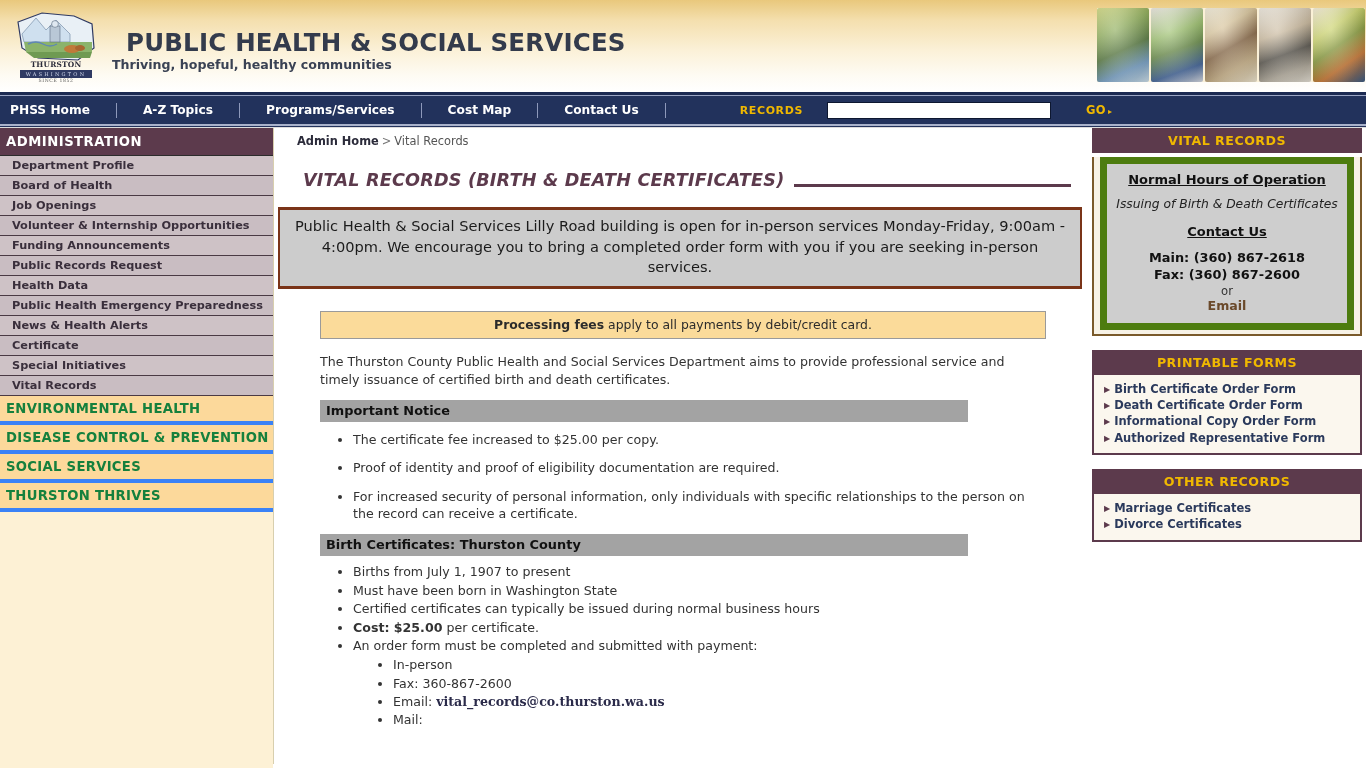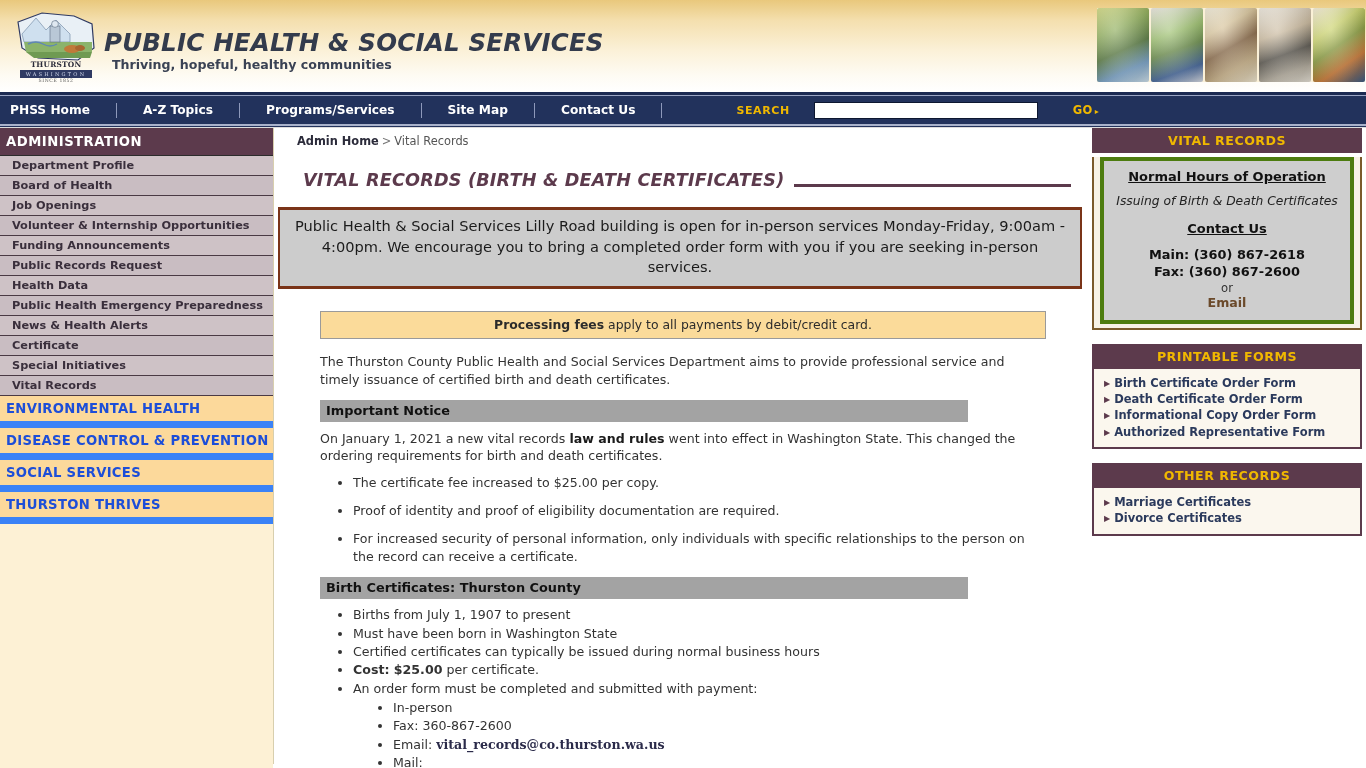--- a/index.html
+++ b/index.html
@@ -56,27 +56,26 @@
     position: absolute;
     left: 0; top: 70px; width: 88px;
     text-align: center;
     font-size: 4.6px;
     color: #555;
     letter-spacing: .6px;
     font-family: "DejaVu Serif", "Liberation Serif", serif;
   }
   #dept-title {
     position: absolute;
-    left: 104px; top: 28px;
+    left: 126px; top: 28px;
     font-size: 24.5px;
     font-weight: bold;
     letter-spacing: .2px;
     color: #333B4C;
     font-family: "DejaVu Sans", "Liberation Sans", sans-serif;
-    font-style: italic;
   }
   #dept-tag {
     position: absolute;
     left: 112px; top: 57px;
     font-size: 12.6px;
     font-weight: bold;
     color: #3A4254;
   }
   #banner-photos {
     position: absolute;
@@ -178,26 +177,26 @@
     font-size: 11.3px;
     font-weight: bold;
     padding: 3px 0 3px 12px;
     border-bottom: 1px solid #4a3a44;
     cursor: pointer;
     white-space: nowrap;
   }
   .nav-item.alt { background: #C9BDC2; }
   .sec-head-gold {
     background: #FCD99B;
-    color: #1d4ed8;
+    color: #15803d;
     font-size: 13.2px;
     font-weight: bold;
     letter-spacing: .3px;
     padding: 5px 0 5px 6px;
-    border-bottom: 7px solid #3b82f6;
+    border-bottom: 4px solid #3b82f6;
     cursor: pointer;
   }
   #left-filler { background: #FDF1D5; height: 100%; }
 
   
   #maincol {
     position: absolute;
     left: 275px; top: 0;
     width: 810px; height: 636px;
     background: #ffffff;
@@ -322,21 +321,21 @@
     background: #5C3A4C;
     color: #F0B800;
     font-size: 12.6px;
     font-weight: bold;
     text-align: center;
     letter-spacing: .5px;
     padding: 5px 0 5px 0;
   }
   .panel-body-gray {
     background: #CECECE;
-    border: 4px solid #4d7c0f;
+    border: 7px solid #4d7c0f;
     margin: 4px 6px 4px 6px;
     padding: 8px 6px 10px 6px;
     text-align: center;
   }
   .panel-outer-brown {
     border: 2px solid #7A5A2B;
     border-top: none;
     background: #F7F2E6;
   }
   .panel-body-light {
@@ -425,26 +424,26 @@
 
 <div id="navbar-wrap">
   <div id="nav-rule-top"></div>
   <div id="navbar">
     <a class="navlink">PHSS Home</a>
     <div class="navsep"></div>
     <a class="navlink">A-Z Topics</a>
     <div class="navsep"></div>
     <a class="navlink">Programs/Services</a>
     <div class="navsep"></div>
-    <a class="navlink">Site Map</a>
+    <a class="navlink">Cost Map</a>
     <div class="navsep"></div>
     <a class="navlink">Contact Us</a>
     <div class="navsep"></div>
 
-    <span id="search-label">SEARCH</span>
+    <span id="search-label">RECORDS</span>
     <input id="search-input" type="text" value="" style="">
     <button id="go-btn">
       <span>GO</span><span id="go-arrow">▸</span>
     </button>
   </div>
   <div id="nav-rule-bot"></div>
 </div>
 
 <div id="page">
 
@@ -486,23 +485,20 @@
     <div id="alert-box">Public Health &amp; Social Services Lilly Road building is open for in-person services Monday-Friday, 9:00am - 4:00pm. We encourage you to bring a completed order form with you if you are seeking in-person services.</div>
 
     <div id="fee-bar">
       <b>Processing fees</b><span> apply to all payments by debit/credit card.</span>
     </div>
 
     <div id="intro-para">The Thurston County Public Health and Social Services Department aims to provide professional service and timely issuance of certified birth and death certificates.</div>
 
     <div class="sub-head">Important Notice</div>
 
-    <div id="notice-para">
-      <span>On January 1, 2021 a new vital records </span><b>law and rules</b><span> went into effect in Washington State. This changed the ordering requirements for birth and death certificates.</span>
-    </div>
 
     <ul class="bullets">
       <li>The certificate fee increased to $25.00 per copy.</li>
       <li>Proof of identity and proof of eligibility documentation are required.</li>
       <li>For increased security of personal information, only individuals with specific relationships to the person on the record can receive a certificate.</li>
     </ul>
 
     <div class="sub-head">Birth Certificates: Thurston County</div>
 
     <ul class="bullets tight">

